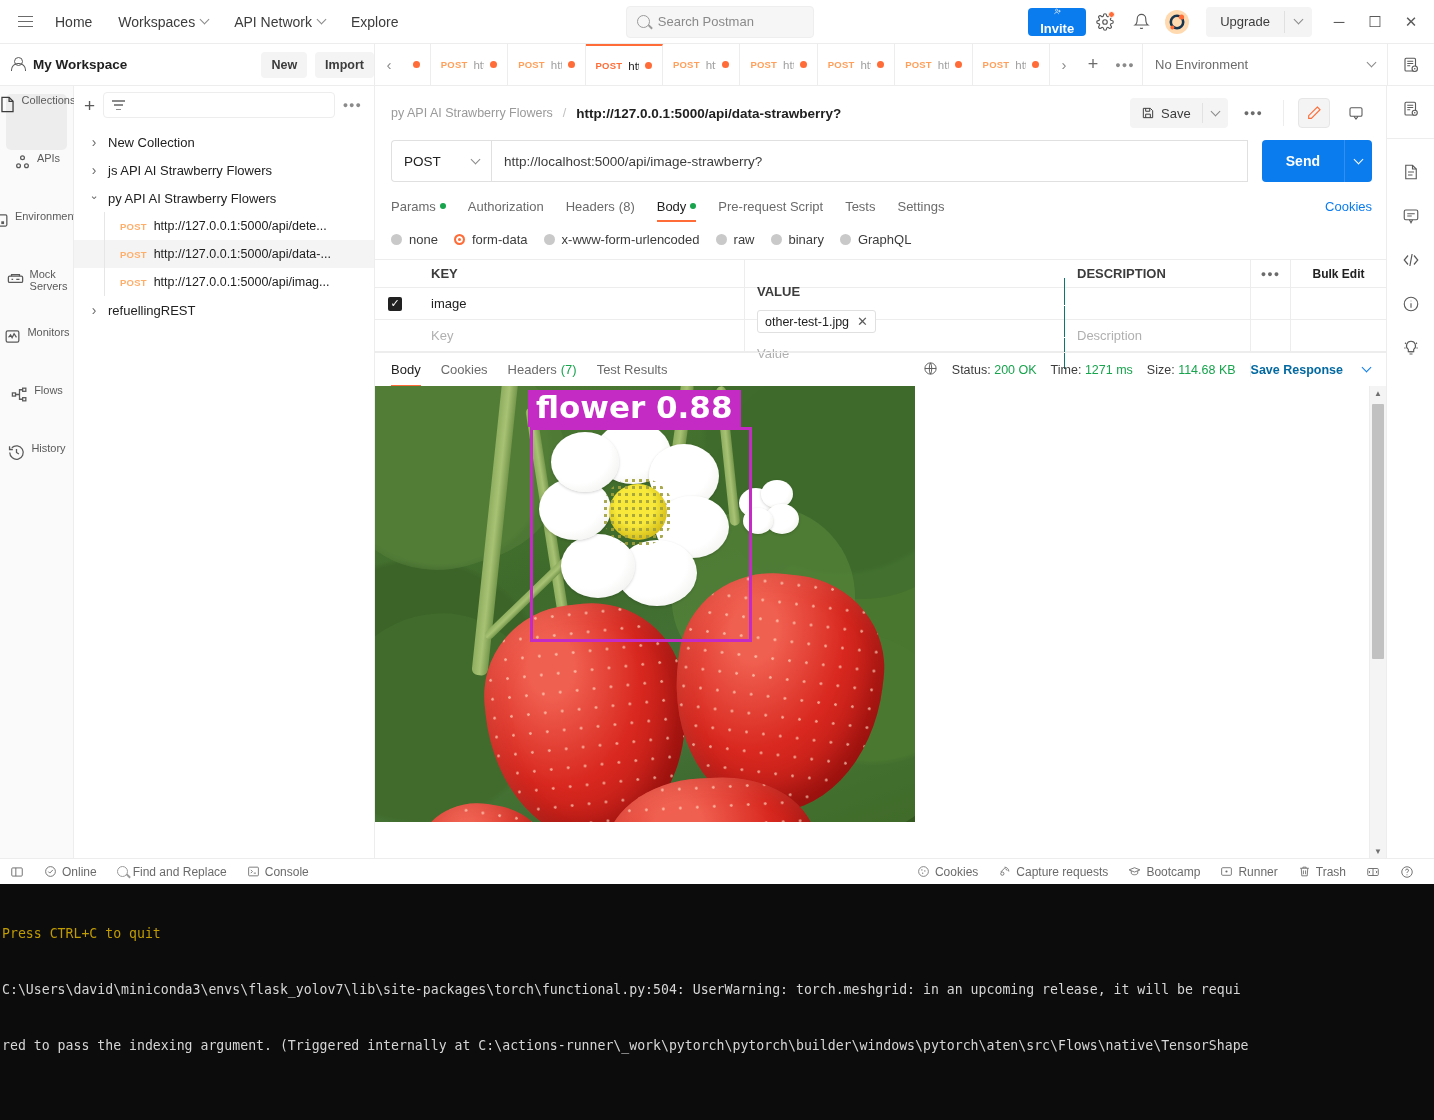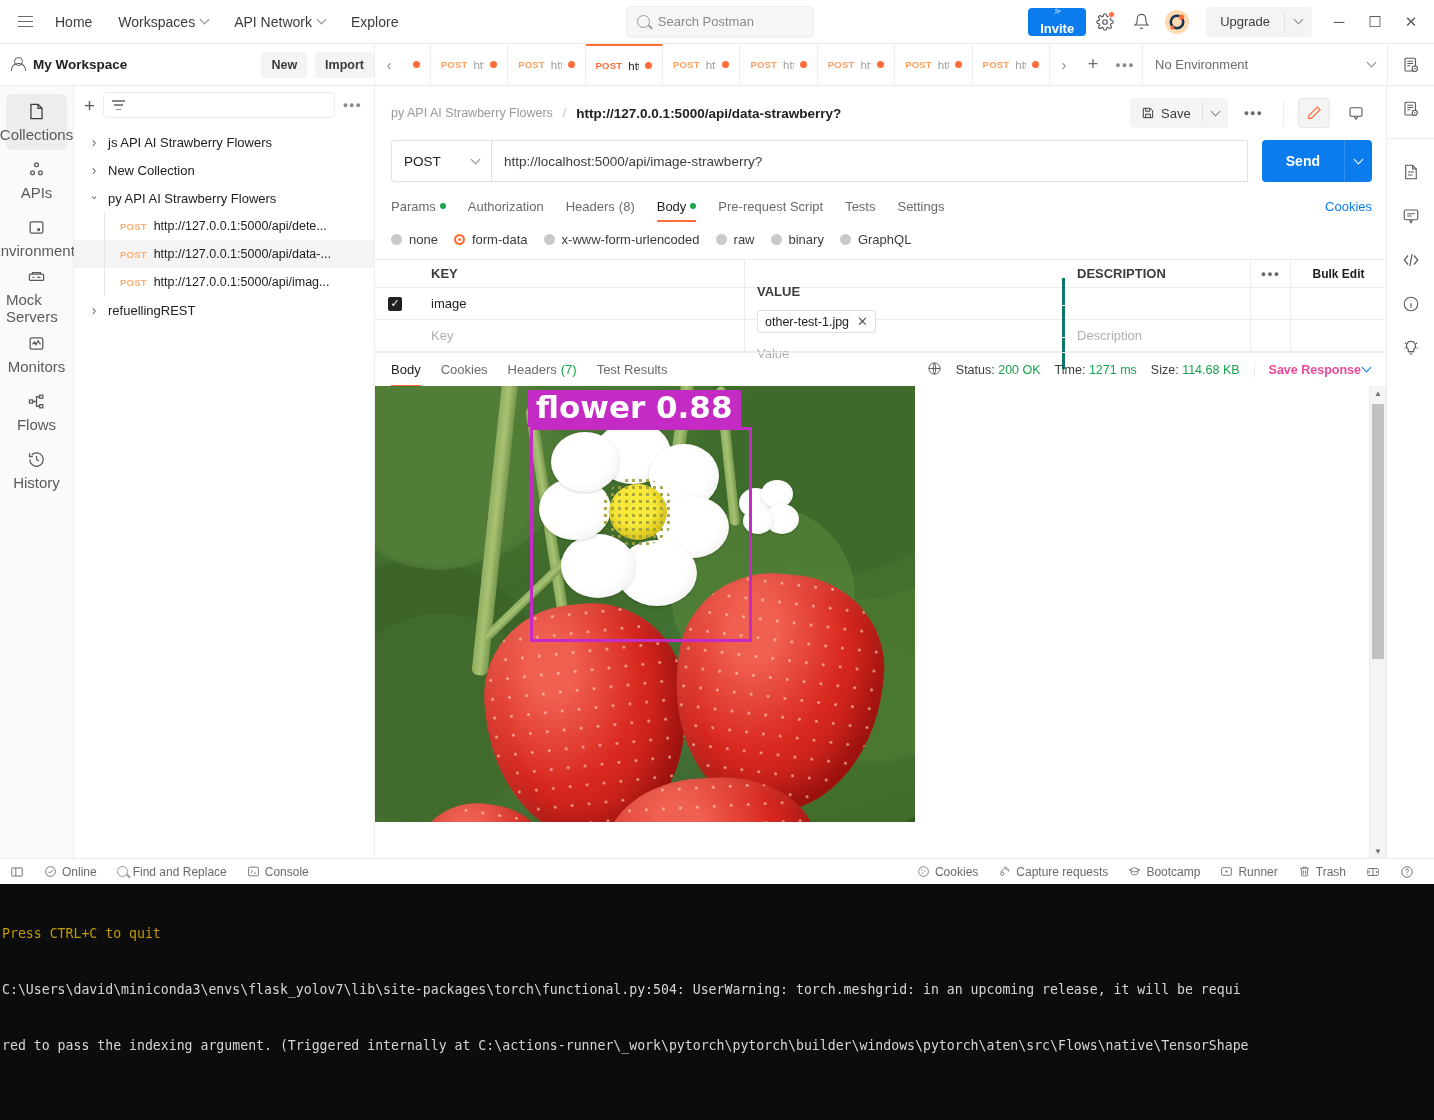--- a/index.html
+++ b/index.html
@@ -73,21 +73,21 @@
   .req-tab.active .u { color:#212121; }
   .tab-add { width:30px; display:flex;align-items:center;justify-content:center;color:#6b6b6b;font-size:18px;cursor:pointer;}
   .tab-more { width:34px; display:flex;align-items:center;justify-content:center;color:#8a8a8a;cursor:pointer;letter-spacing:1px;font-size:9px;}
   .env-area { width:245px; display:flex; align-items:center; border-left:1px solid #ededed; padding:0 12px; justify-content:space-between; cursor:pointer;}
   .env-name { font-size:13px; color:#6b6b6b; }
   .env-eye { width:47px; display:flex;align-items:center;justify-content:center;border-left:1px solid #ededed;color:#6b6b6b;cursor:pointer;}
 
   
   .main { flex:1; display:flex; min-height:0; }
   .rail { width:74px; flex:0 0 74px; background:#fafafa; border-right:1px solid #ededed; padding-top:6px; }
-  .rail-item { height:56px; display:flex;flex-direction:column;align-items:center;justify-content:center;gap:5px;color:#5a5a5a;font-size:15px;cursor:pointer;margin:2px 6px;border-radius:5px;}
+  .rail-item { height:56px; display:flex;flex-direction:row;justify-content:center;gap:5px;color:#5a5a5a;font-size:11px;cursor:pointer;margin:2px 6px;border-radius:5px;}
   .rail-item.active { background:#ededed; }
   .rail-ico { height:20px; display:flex;align-items:center;justify-content:center; }
 
   .sidebar { width:301px; flex:0 0 301px; border-right:1px solid #ededed; background:#fff; display:flex;flex-direction:column; }
   .sb-top { height:38px; display:flex; align-items:center; gap:8px; padding:0 12px 0 10px; }
   .plus-btn { font-size:19px; color:#5a5a5a; cursor:pointer; line-height:1; }
   .filter-input { flex:1; height:26px; border:1px solid #ededed; border-radius:4px; display:flex;align-items:center;padding:0 8px; }
   .filter-ico { width:13px;height:10px; display:flex;flex-direction:column;justify-content:space-between;align-items:center;}
   .filter-ico i { display:block;height:1.5px;background:#8a8a8a; }
   .filter-ico i:nth-child(1){width:13px;} .filter-ico i:nth-child(2){width:9px;} .filter-ico i:nth-child(3){width:5px;}
@@ -141,36 +141,36 @@
   .radio { width:11px;height:11px;border-radius:50%; background:#c9c9c9;}
   .radio.on { background:#ff6c37; border:2.5px solid #ff6c37; box-shadow: inset 0 0 0 2px #fff;}
 
   .kv-table { border-top:1px solid #ededed; }
   .kv-head { display:flex; height:28px; align-items:center; border-bottom:1px solid #ededed; font-size:11.5px; font-weight:700; color:#3c3c3c;}
   .kv-row { display:flex; height:32px; align-items:center; border-bottom:1px solid #ededed; }
   .kv-chk { width:40px; display:flex; align-items:center; justify-content:center; flex:0 0 40px;}
   .chkbox { width:14px;height:14px;border-radius:2px; background:#212121; display:flex;align-items:center;justify-content:center; cursor:pointer;}
   .chkbox:after { content:"✓"; color:#fff; font-size:11px; line-height:1; }
   .kv-c1 { width:330px; flex:0 0 330px; padding-left:16px; border-right:1px solid #ededed; height:100%; display:flex;align-items:center; font-size:13px;}
-  .kv-c2 { width:320px; flex:0 0 320px; padding-left:12px; border-right:3px solid #0f766e; height:100%; display:flex;align-items:center; font-size:13px;margin-top:36px;}
+  .kv-c2 { width:320px; flex:0 0 320px; padding-left:12px; border-right:1px solid #0f766e; height:100%; display:flex;align-items:center; font-size:13px;margin-top:36px;}
   .kv-c3 { flex:1; padding-left:12px; border-right:1px solid #ededed; height:100%; display:flex;align-items:center;font-size:13px;}
   .kv-c4 { width:40px; flex:0 0 40px; display:flex;align-items:center;justify-content:center; color:#6b6b6b; letter-spacing:1px; font-size:9px; border-right:1px solid #ededed; height:100%;}
   .kv-c5 { width:95px; flex:0 0 95px; display:flex;align-items:center;justify-content:center; font-size:12px; font-weight:700; color:#212121; cursor:pointer;}
   .ph { color:#b0b0b0; }
   .file-chip { display:inline-flex;align-items:center;gap:8px; border:1px solid #e0e0e0; border-radius:3px; padding:3px 7px; font-size:12.5px; color:#212121; background:#fff;}
   .file-x { color:#5a5a5a; cursor:pointer; font-size:13px;}
 
   .resp-head { display:flex; align-items:center; height:34px; padding:0 16px; border-top:1px solid #ededed; }
   .resp-tab { font-size:13px; color:#6b6b6b; padding:0 10px; height:34px; display:flex;align-items:center;gap:4px;cursor:pointer;position:relative;}
   .resp-tab:first-child { padding-left:0; }
   .resp-tab.active { color:#212121; }
   .resp-tab.active:after { content:""; position:absolute; left:0; right:10px; bottom:0; height:2px; background:#ff6c37;}
   .resp-meta { margin-left:auto; display:flex; align-items:center; gap:14px; font-size:12.5px; color:#3c3c3c;}
   .ok { color:#17a44d; }
-  .save-resp { color:#ec4899; font-size:12.5px; font-weight:700; display:flex;align-items:center;gap:2px;cursor:pointer; padding-left:14px; border-left:1px solid #ededed;}
+  .save-resp { color:#0369a1; font-size:12.5px; font-weight:700; display:flex;align-items:center;gap:20px;cursor:pointer; border-left:1px solid #ededed;}
 
   .resp-body { flex:1; position:relative; overflow:hidden; display:flex; background:#fff;}
   .img-pane { flex:1; overflow:hidden; position:relative; }
   .scrollbar { width:17px; flex:0 0 17px; background:#f4f4f4; border-left:1px solid #ededed; position:relative; display:flex; flex-direction:column; align-items:center; }
   .sb-arrow { height:14px; width:100%; display:flex; align-items:center; justify-content:center; color:#707070; font-size:8px;}
   .sb-thumb { position:absolute; left:2px; right:2px; top:18px; height:255px; background:#c1c1c1; border-radius:1px;}
   .rail-right { width:48px; flex:0 0 48px; border-left:1px solid #ededed; background:#fff; padding-top:6px; display:flex; flex-direction:column; align-items:center; gap:10px;}
   .rr-ico { width:34px;height:34px;display:flex;align-items:center;justify-content:center;color:#5a5a5a;cursor:pointer;border-radius:4px;}
   .rr-sep { width:100%; height:1px; background:#ededed; margin:2px 0 6px;}
 
@@ -444,25 +444,25 @@
               <i></i>
               <i></i>
               <i></i>
             </span>
         </div>
         <span class="sb-more">●●●</span>
       </div>
       <div class="tree">
         <div class="tree-row">
           <span class="tw closed"></span>
-          <span>js API AI Strawberry Flowers</span>
+          <span>New Collection</span>
         </div>
         <div class="tree-row">
           <span class="tw closed"></span>
-          <span>New Collection</span>
+          <span>js API AI Strawberry Flowers</span>
         </div>
         <div class="tree-row">
           <span class="tw open"></span>
           <span>py API AI Strawberry Flowers</span>
         </div>
         <div class="tree-child">
           <span class="meth">POST</span>
           <span class="child-url">http://127.0.0.1:5000/api/dete...</span>
         </div>
         <div class="tree-child sel">

